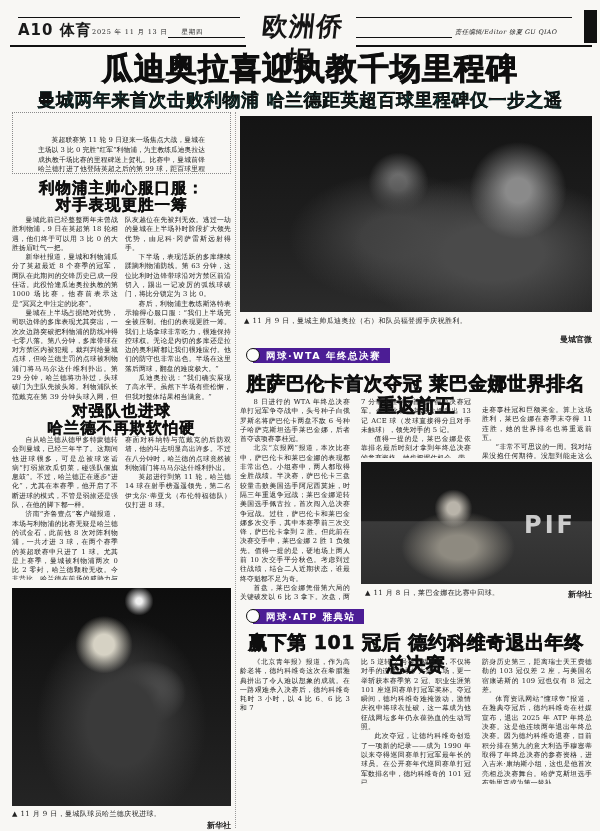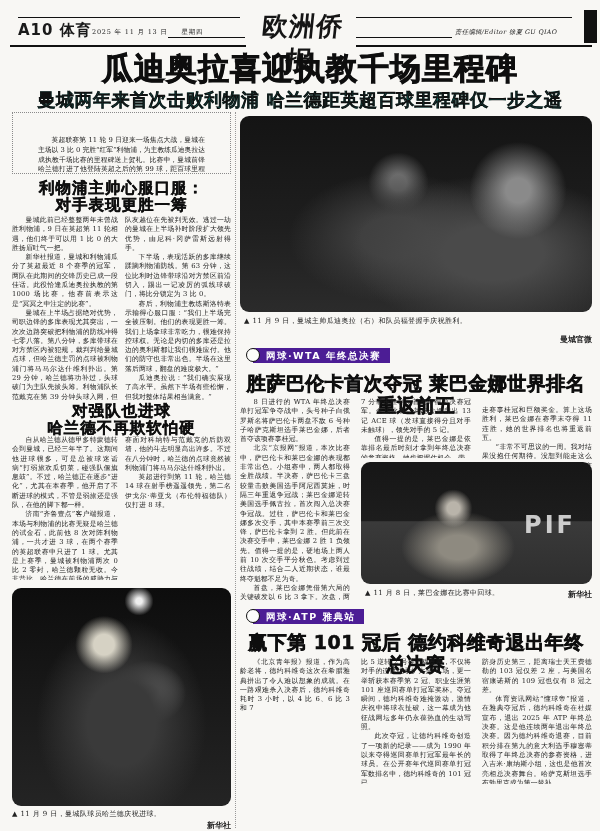--- a/index.html
+++ b/index.html
@@ -40,21 +40,21 @@
 
   
   .kicker{display:flex;align-items:center;height:16px;}
   .kicker .circ{width:14px;height:14px;border:1.6px solid #111;border-radius:50%;
                 background:#fdfdfb;z-index:2;box-sizing:border-box;}
   .kicker .lab{margin-left:-7px;background:#4c1d95;color:#fff;
                font:bold 9.5px/15px "DejaVu Sans",sans-serif;
                padding:0 9px 0 13px;letter-spacing:1.5px;white-space:nowrap;}
 
   
-  .photo{overflow:hidden;position:absolute;border-radius:9px;}
+  .photo{overflow:hidden;position:absolute;}
   .photo-main{background:
       radial-gradient(circle at 79% 38%, #8a8a8a 0 4%, rgba(90,90,90,0) 16%),
       radial-gradient(ellipse at 72% 70%, #4a4a4a 0 14%, rgba(60,60,60,0) 40%),
       radial-gradient(ellipse at 44% 62%, #3f3f3f 0 12%, rgba(50,50,50,0) 38%),
       radial-gradient(circle at 45% 34%, #6e6e6e 0 3.5%, rgba(90,90,90,0) 13%),
       linear-gradient(180deg,#141414 0%,#1e1e1e 55%,#2b2b2b 100%);}
   .photo-haaland{background:
       radial-gradient(circle at 42% 26%, #d6d2c4 0 5%, rgba(200,200,190,0) 14%),
       radial-gradient(ellipse at 50% 62%, #3a3a3a 0 22%, rgba(55,55,55,0) 55%),
       radial-gradient(circle at 58% 6%, #efefef 0 1.3%, rgba(240,240,240,0) 6%),
@@ -106,21 +106,21 @@
 
 <div class="photo photo-main" style="left:240px;top:116px;width:352px;height:196px;"></div>
 <div class="abs caption" style="left:244px;top:317px;width:348px;">▲ 11 月 9 日，曼城主帅瓜迪奥拉（右）和队员福登握手庆祝胜利。</div>
 <div class="abs credit" style="left:472px;top:334px;width:120px;">曼城官微</div>
 
 <div class="abs art-title" style="left:12px;top:180px;width:219px;">
   <div>利物浦主帅心服口服：</div>
   <div>对手表现更胜一筹</div>
 </div>
 <div class="bcol abs" style="left:12px;top:216px;width:106px;height:184px;">
-    <p>曼城此前已经整整两年未曾战胜利物浦，9 日在英超第 11 轮相遇，他们终于可以用 1 比 0 的大胜扬眉吐气一把。</p>
+    <p>曼城此前已经整整两年未曾战胜利物浦，9 日在英超第 18 轮相遇，他们终于可以用 3 比 0 的大胜扬眉吐气一把。</p>
     <p>新华社报道，曼城和利物浦瓜分了英超最近 8 个赛季的冠军，两队在此期间的交锋历史已成一段佳话。此役恰逢瓜迪奥拉执教的第 1000 场比赛，他赛前表示这是“冥冥之中注定的比赛”。</p>
     <p>曼城在上半场占据绝对优势，司职边锋的多库表现尤其突出，一次次边路突破把利物浦的防线冲得七零八落。第八分钟，多库带球在对方禁区内被犯规，裁判判给曼城点球，但哈兰德主罚的点球被利物浦门将马马尔达什维利扑出。第 29 分钟，哈兰德将功补过，头球破门为主队先拔头筹。利物浦队长范戴克在第 39 分钟头球入网，但进球因</p>
   </div>
 <div class="bcol abs cont" style="left:125px;top:216px;width:106px;height:184px;">
     <p>队友越位在先被判无效。逃过一劫的曼城在上半场补时阶段扩大领先优势，由尼科·冈萨雷斯远射得手。</p>
     <p>下半场，表现活跃的多库继续蹂躏利物浦防线。第 63 分钟，这位比利时边锋带球沿对方禁区前沿切入，踢出一记凌厉的弧线球破门，将比分锁定为 3 比 0。</p>
     <p>赛后，利物浦主教练斯洛特表示输得心服口服：“我们上半场完全被压制。他们的表现更胜一筹。我们上场拿球非常吃力，很难保持控球权。无论是内切的多库还是拉边的奥利斯都让我们很难应付。他们的防守也非常出色。半场在这里落后两球，翻盘的难度极大。”</p>
     <p>瓜迪奥拉说：“我们确实展现了高水平。虽然下半场有些松懈，但我对整体结果相当满意。”</p>
   </div>
 

